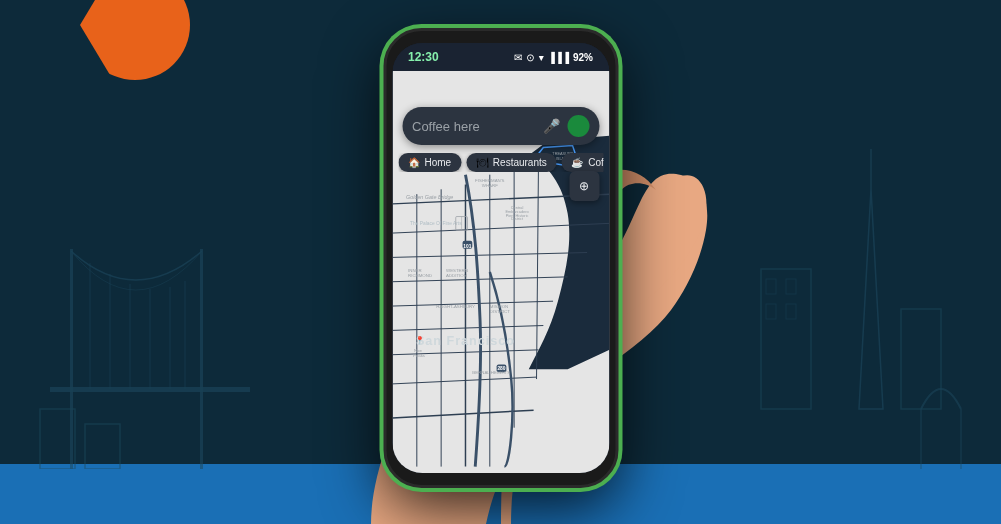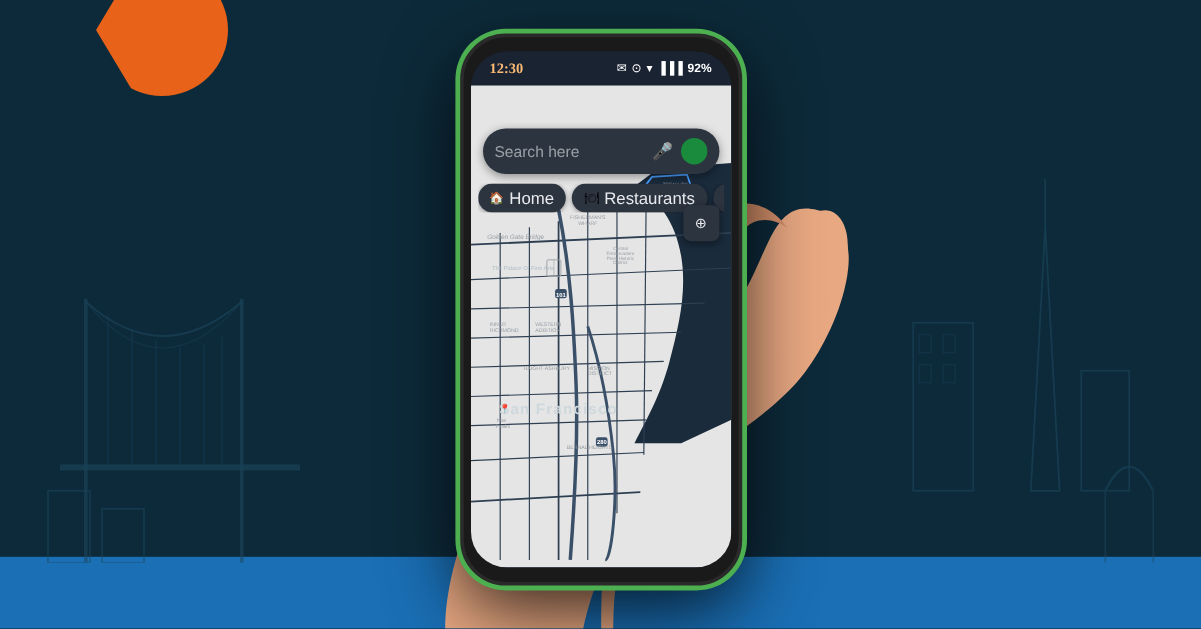--- a/index.html
+++ b/index.html
@@ -102,22 +102,21 @@
       display: flex;
       align-items: center;
       justify-content: space-between;
       padding: 0 16px;
       z-index: 20;
     }
 
     .status-time {
       font-size: 12px;
       font-weight: 700;
-      color: #fdba74;
-      font-family: Liberation Serif, serif;
+      color: #86efac;
     }
 
     .status-right {
       display: flex;
       align-items: center;
       gap: 4px;
     }
 
     .status-icon {
       color: white;
@@ -205,21 +204,21 @@
       white-space: nowrap;
       box-shadow: 0 1px 4px rgba(0,0,0,0.4);
     }
 
     .chip-icon {
       font-size: 10px;
     }
 
     .chip-label {
       color: #e8eaed;
-      font-size: 14px;
+      font-size: 10px;
       font-weight: 500;
     }
 
     
     .layers-btn {
       position: absolute;
       top: 100px;
       right: 10px;
       width: 30px;
       height: 30px;
@@ -381,21 +380,21 @@
             <text x="24" y="273" fill="#4caf50" font-size="8">📍</text>
             <text x="22" y="282" fill="#9aa0a6" font-size="4.5">Noe</text>
             <text x="21" y="287" fill="#9aa0a6" font-size="4.5">Peaks</text>
 
             <rect x="65" y="143" width="12" height="14" rx="1" fill="none" stroke="#9aa0a6" stroke-width="0.8"></rect>
             <line x1="71" y1="143" x2="71" y2="157" stroke="#9aa0a6" stroke-width="0.5"></line>
           </svg>
         </div>
 
         <div class="search-bar">
-          <span class="search-text">Search here</span>
+          <span class="search-text">Coffee here</span>
           <span class="mic-icon">🎤</span>
           <div class="profile-dot"></div>
         </div>
 
         <div class="chips-row">
           <div class="chip">
             <span class="chip-icon">🏠</span>
             <span class="chip-label">Home</span>
           </div>
           <div class="chip">

